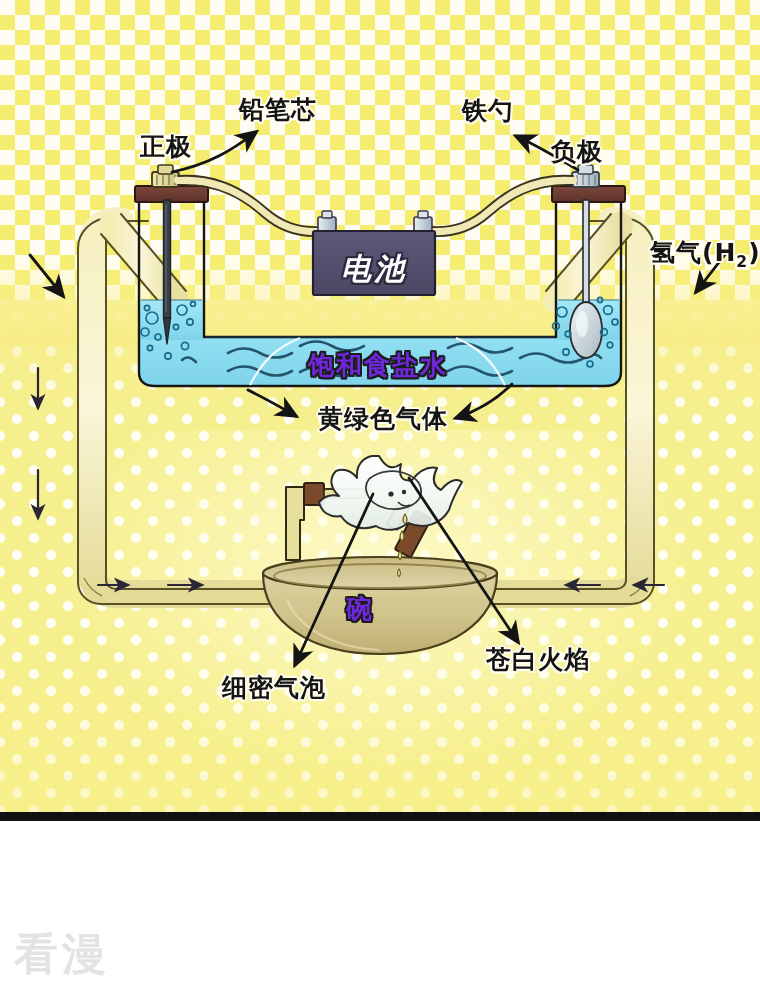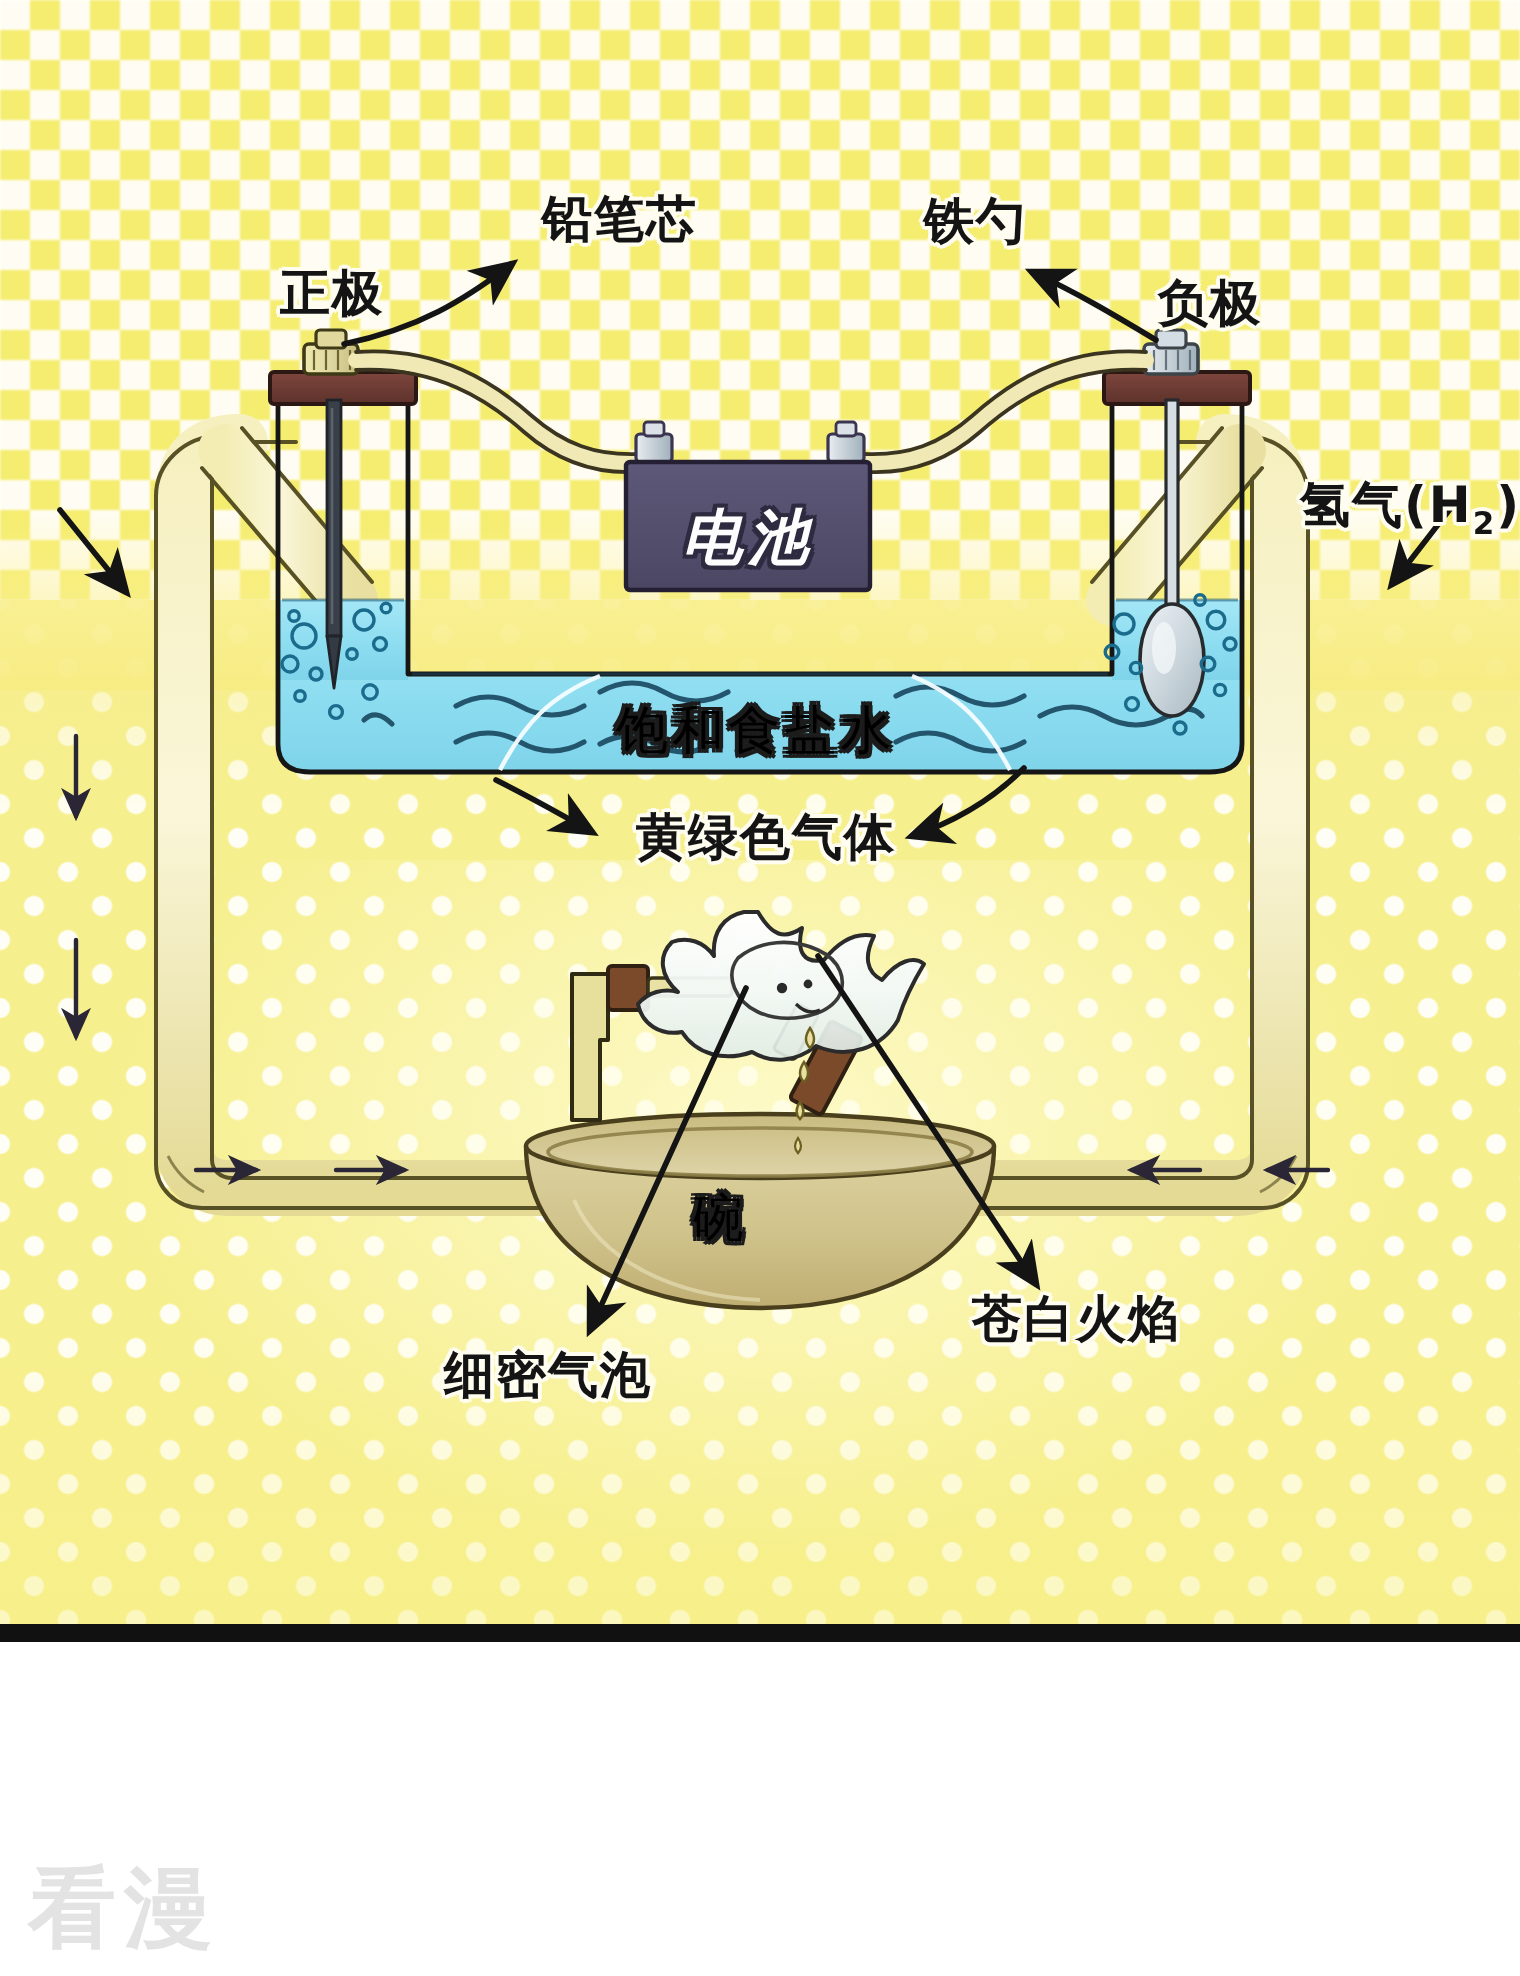--- a/index.html
+++ b/index.html
@@ -119,23 +119,23 @@
     font-weight: 700;
     letter-spacing: 3px;
     white-space: nowrap;
     text-shadow:
       2px 0 #2e2a40, -2px 0 #2e2a40, 0 2px #2e2a40, 0 -2px #2e2a40,
       2px 2px #2e2a40, -2px 2px #2e2a40, 2px -2px #2e2a40, -2px -2px #2e2a40;
   }
 
   .lbl-white {
     position: absolute;
-    color: #000000;
+    color: #6d28d9;
     font-size: 26px;
-    font-weight: 400;
+    font-weight: 700;
     letter-spacing: 2px;
     white-space: nowrap;
     text-shadow:
       2px 0 #1c1c1c, -2px 0 #1c1c1c, 0 2px #1c1c1c, 0 -2px #1c1c1c,
       1.8px 1.8px #1c1c1c, -1.8px 1.8px #1c1c1c, 1.8px -1.8px #1c1c1c, -1.8px -1.8px #1c1c1c;
   }
 
   
   .watermark {
     position: absolute;
@@ -438,25 +438,25 @@
         <path d="M38,470 L38,518" marker-end="url(#arrowHeadSm)"></path>
         <path d="M98,585 L128,585" marker-end="url(#arrowHeadSm)"></path>
         <path d="M168,585 L202,585" marker-end="url(#arrowHeadSm)"></path>
         <path d="M664,585 L634,585" marker-end="url(#arrowHeadSm)"></path>
         <path d="M600,585 L566,585" marker-end="url(#arrowHeadSm)"></path>
       </g>
     </svg>
 
     <div class="lbl" style="left:140px; top:134px;">正极</div>
 
-    <div class="lbl" style="left:239px; top:97px;margin-left:32px;">铅笔芯</div>
+    <div class="lbl" style="left:239px; top:97px;">铅笔芯</div>
 
     <div class="lbl" style="left:462px; top:98px;">铁勺</div>
 
-    <div class="lbl" style="left:579px; top:139px;">负极</div>
+    <div class="lbl" style="left:551px; top:139px;">负极</div>
 
 
     <div class="lbl sub" style="left:650px; top:240px;"><span>氢气(H</span><sub>2</sub><span>)</span></div>
 
     <div class="lbl-battery" style="left:341px; top:249px;font-style:italic;">电池</div>
 
     <div class="lbl-white" style="left:308px; top:348px;">饱和食盐水</div>
 
     <div class="lbl" style="left:318px; top:406px;">黄绿色气体</div>
 

